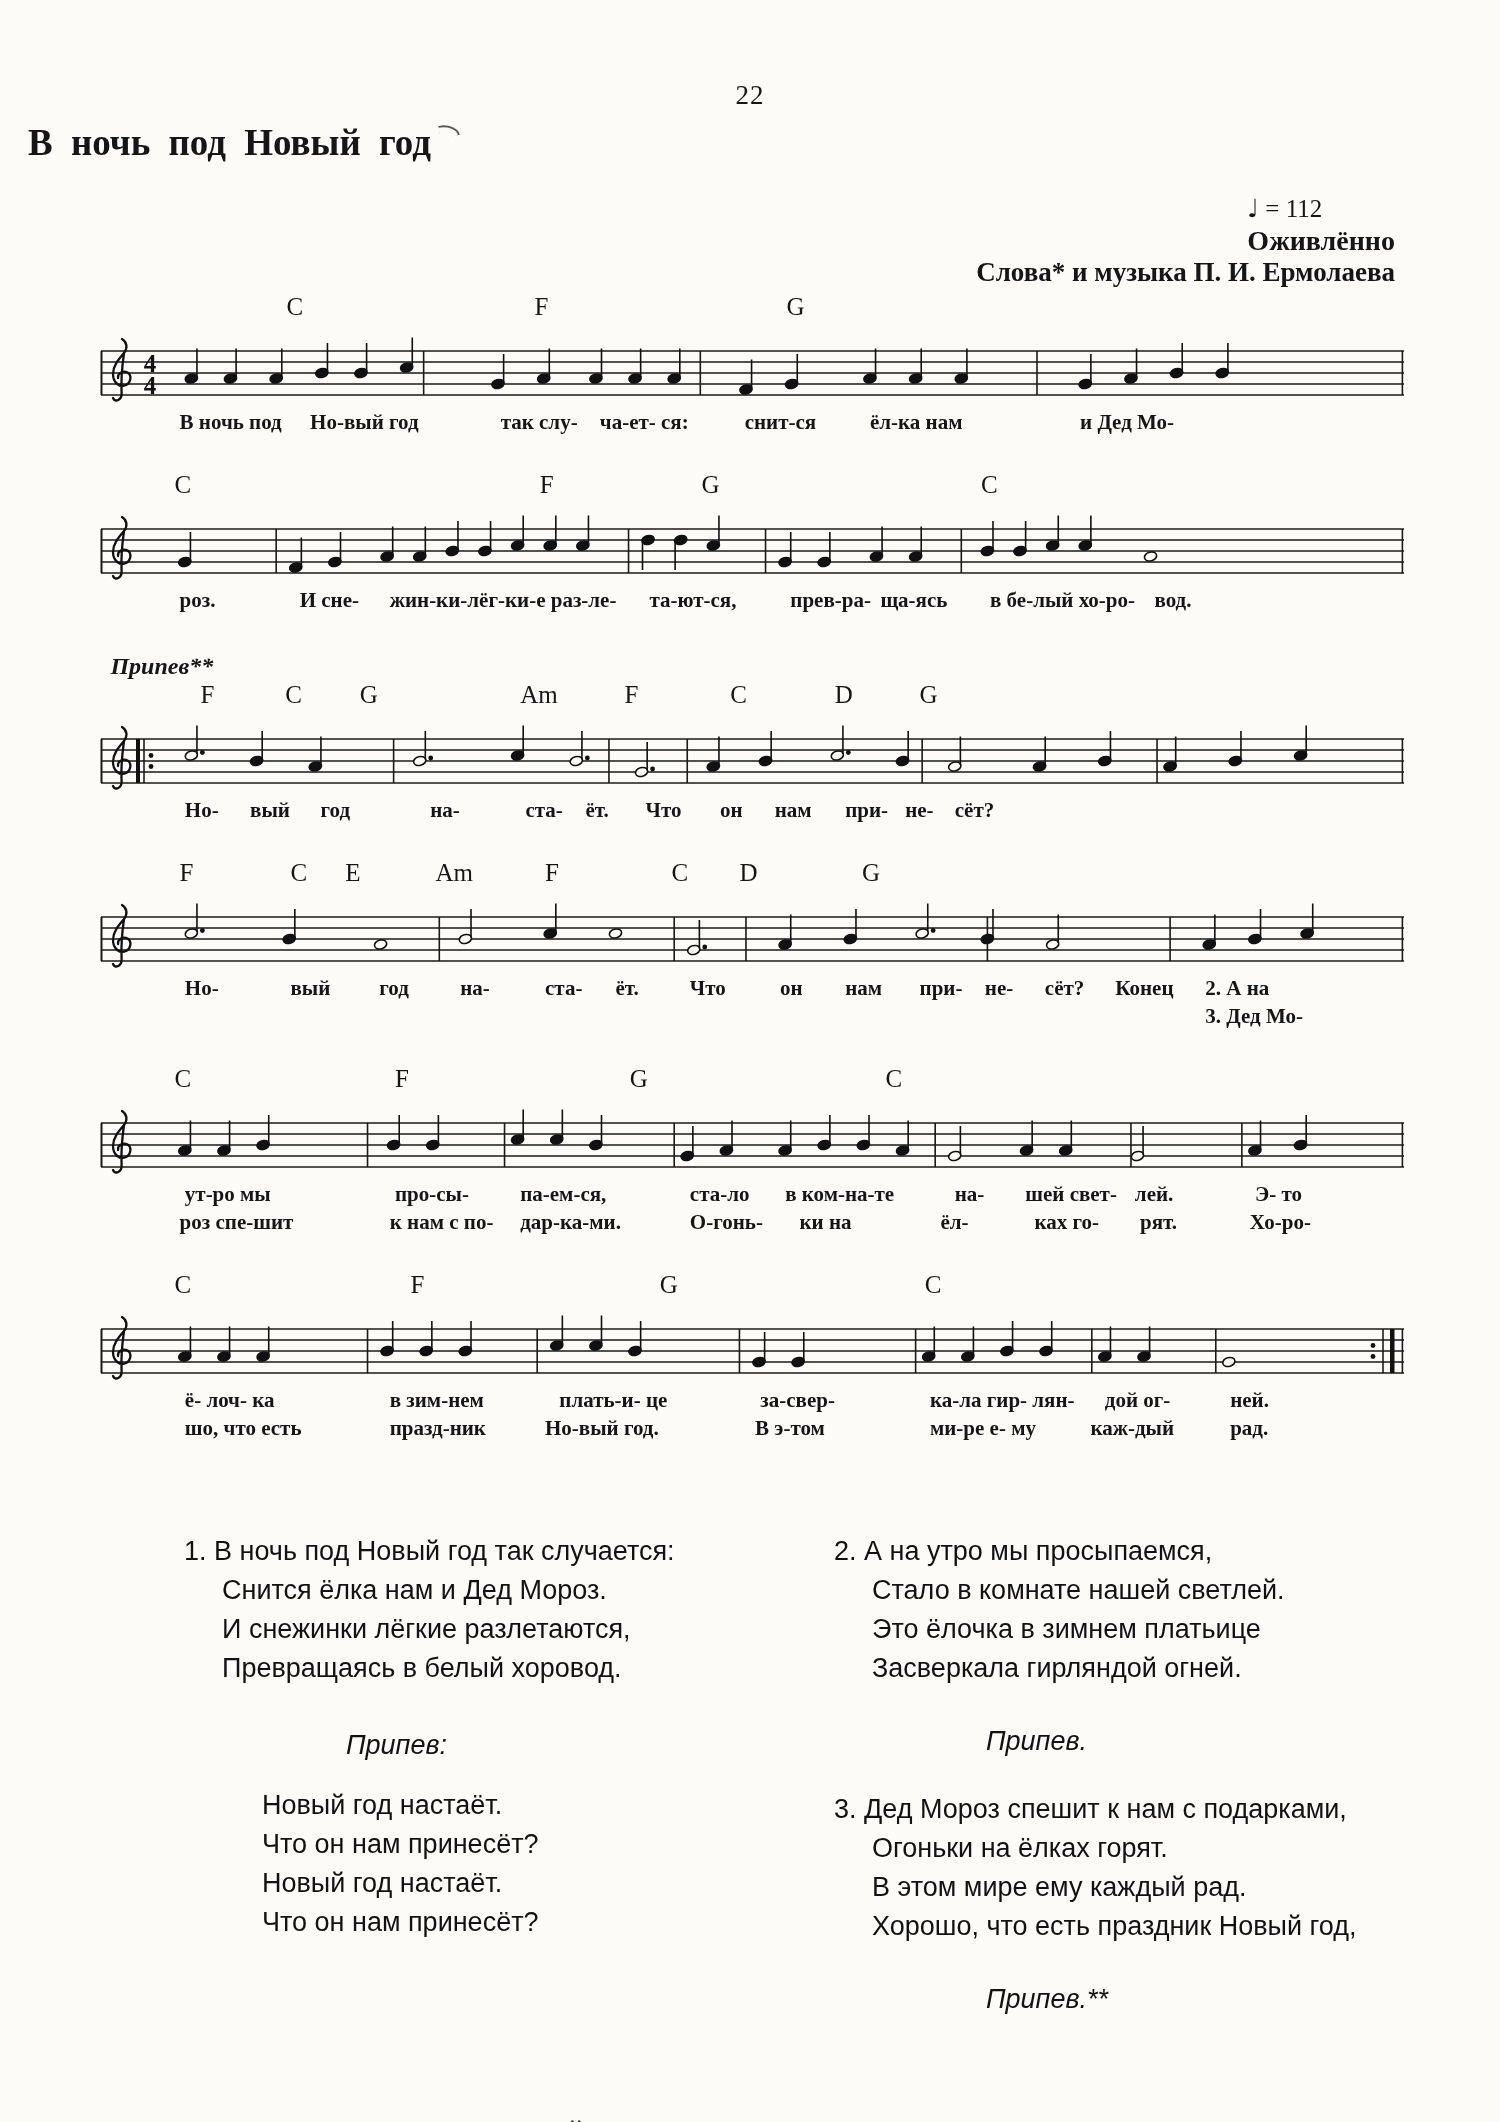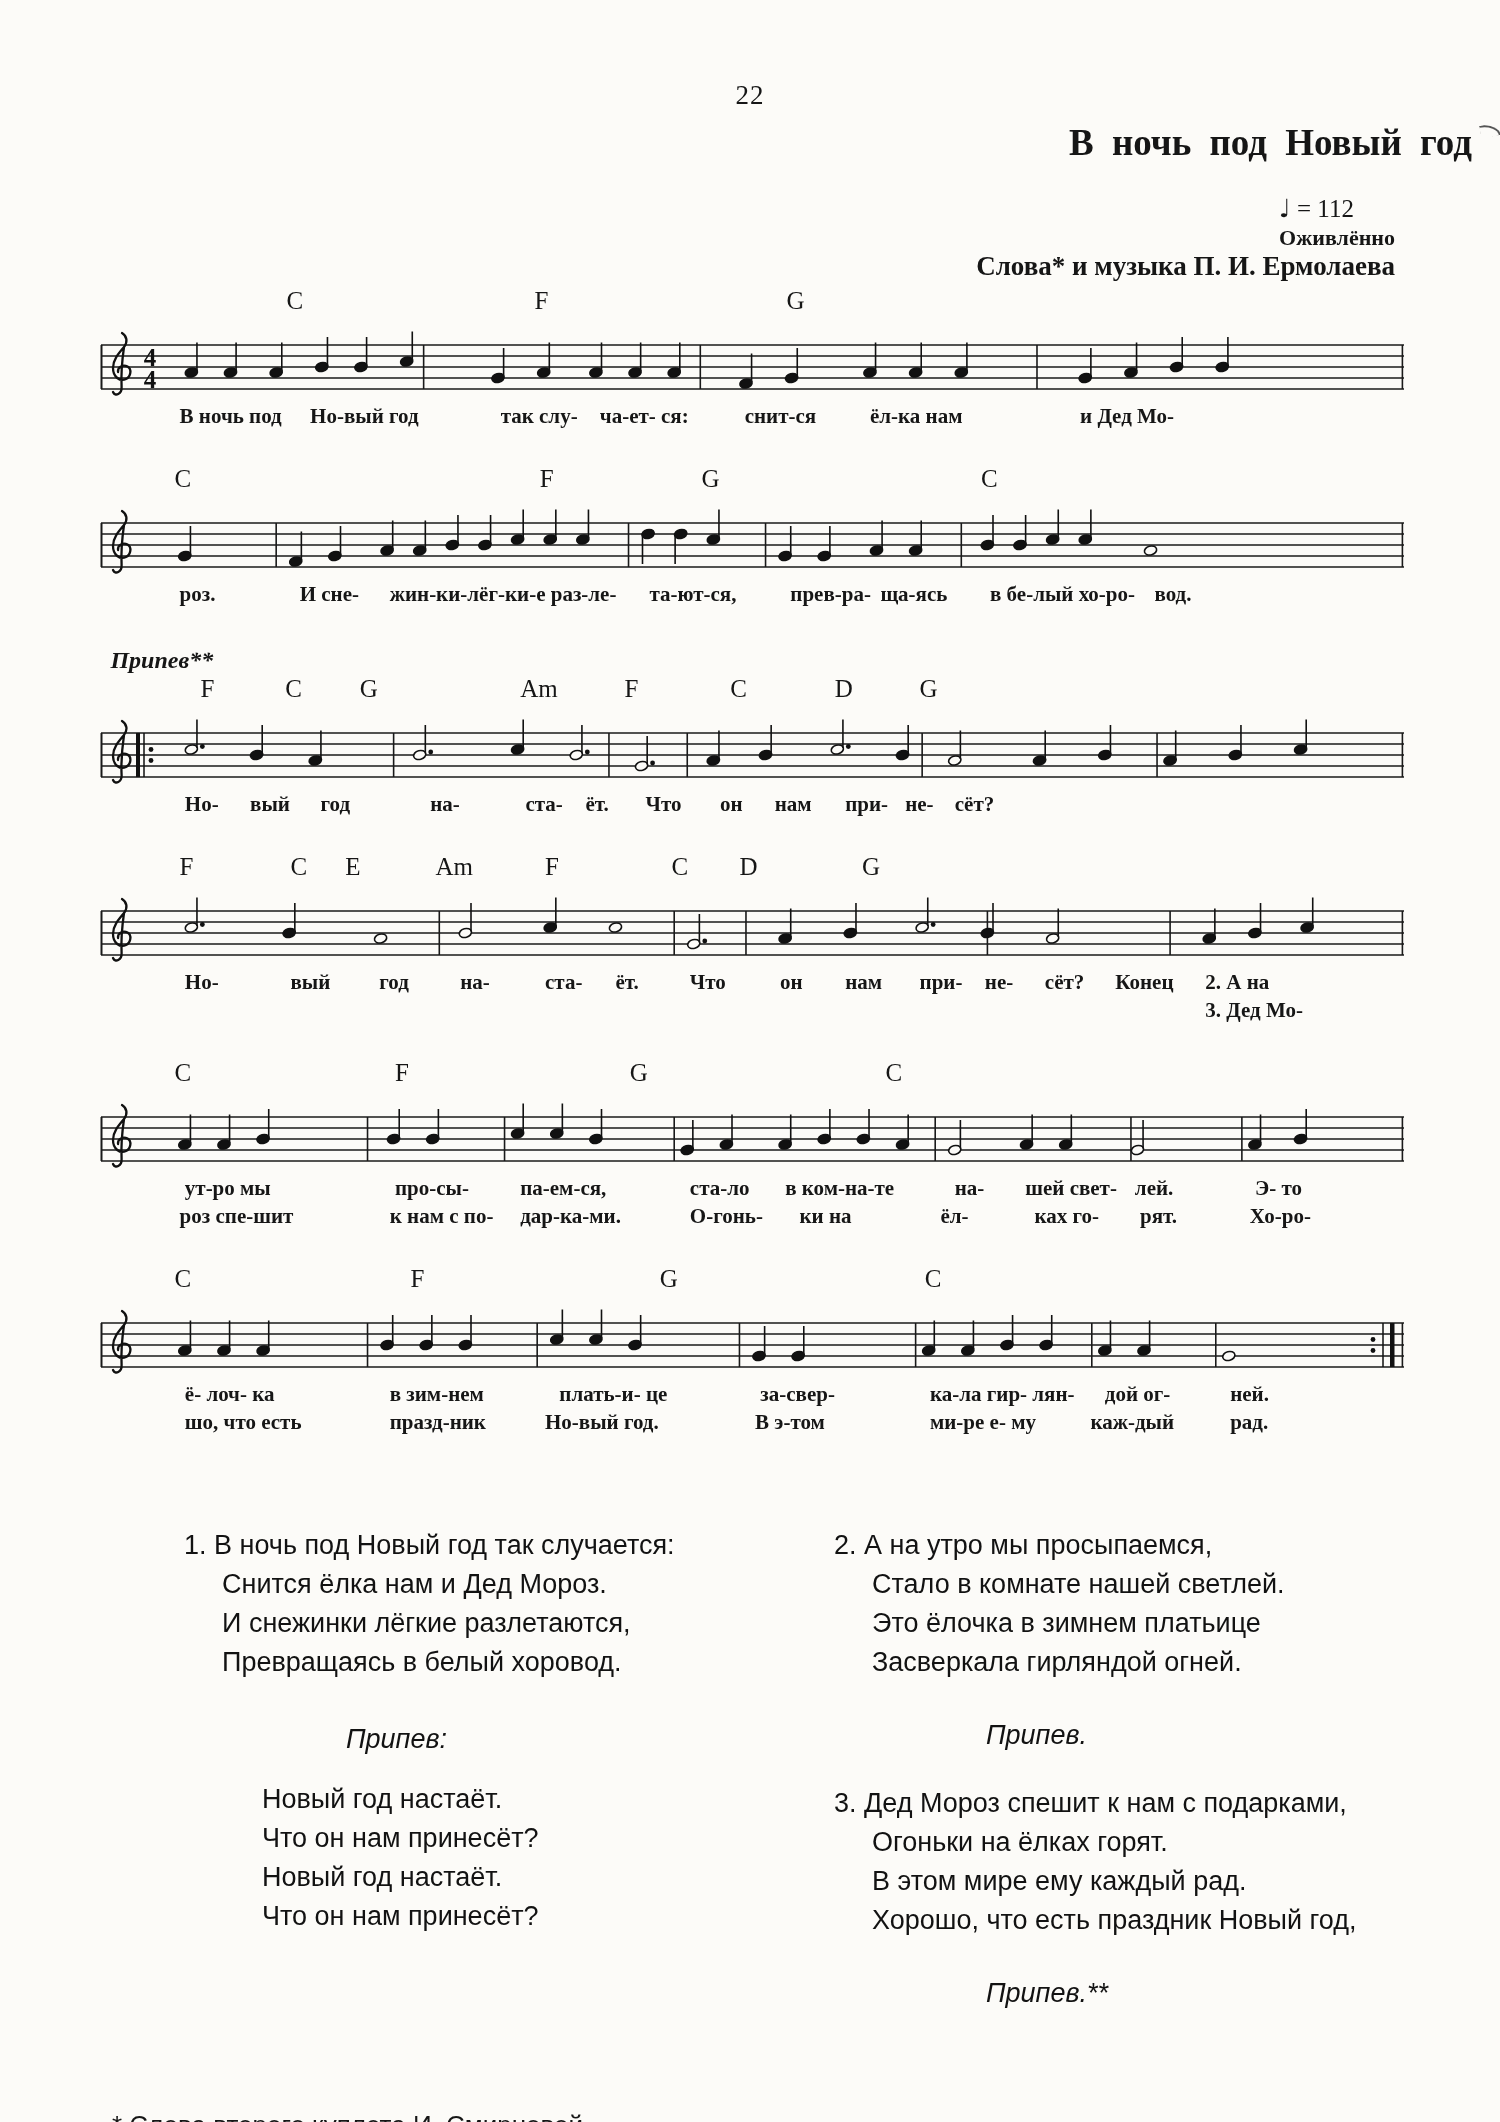--- a/index.html
+++ b/index.html
@@ -1,25 +1,25 @@
 <!DOCTYPE html>
 <html><head>
 <meta charset="utf-8">
 <style>
   html,body{margin:0;padding:0;background:#e8e6e2;}
   .page{position:relative;width:1500px;height:2122px;background:#fcfbf8;color:#161616;
         font-family:"Liberation Serif",serif;box-sizing:border-box;padding-top:80px;overflow:hidden;}
   .pageno{text-align:center;font-size:27px;letter-spacing:1px;}
-  .title-row{text-align:right;margin-top:10px;font-size:37px;font-weight:bold;word-spacing:9px;}
+  .title-row{text-align:left;margin-top:10px;font-size:37px;font-weight:bold;word-spacing:9px;margin-left:28px;}
   .pencil-arc{display:inline-block;width:18px;height:11px;border:2px solid #555;border-bottom:none;border-left:none;
               border-radius:0 100% 0 0;transform:rotate(-10deg);vertical-align:18px;margin-left:8px;}
   .header-row{display:flex;justify-content:space-between;align-items:flex-end;margin:30px 105px 0 130px;flex-direction:column;}
   .tempo-note{font-family:"DejaVu Sans",sans-serif;font-size:25px;}
   .tempo-line{font-size:25px;}
-  .tempo-mood{font-weight:bold;font-size:22px;margin-top:2px;}
+  .tempo-mood{font-weight:bold;font-size:28px;margin-top:2px;}
   .credit{font-weight:bold;font-size:27px;}
 
   .score{margin:4px 95px 0 100px;}
   .system{position:relative;margin-top:34px;}
   .system:first-child{margin-top:4px;}
   .sys-label-row{position:relative;height:32px;}
   .sys-label{position:absolute;left:0.8%;bottom:0;font-style:italic;font-weight:bold;font-size:24px;}
   .chord-row{position:relative;height:31px;}
   .chord{position:absolute;bottom:2px;font-size:25px;}
   .staff-svg{display:block;}

